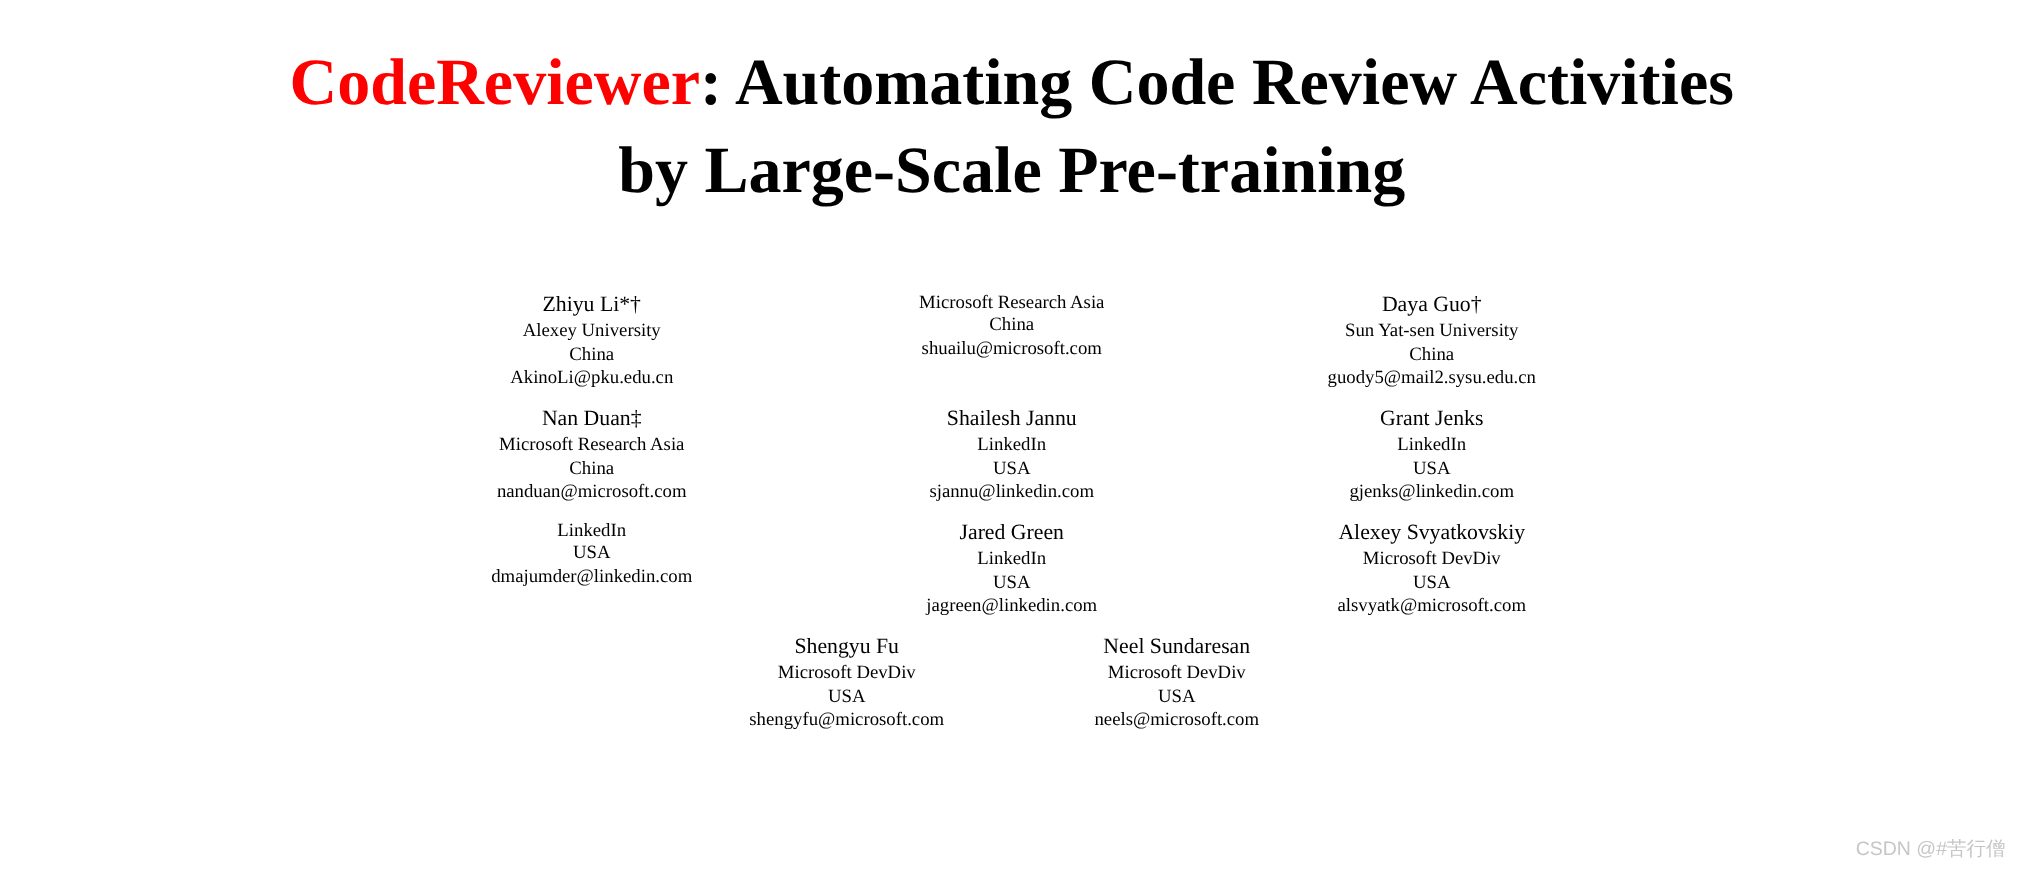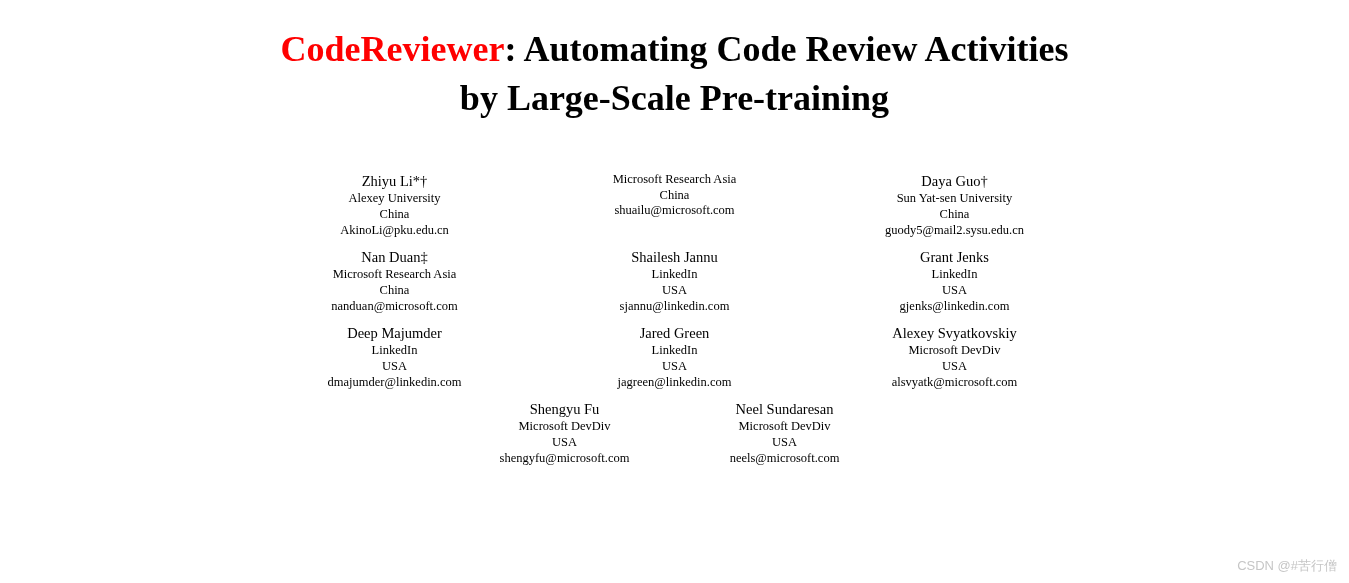--- a/index.html
+++ b/index.html
@@ -13,21 +13,21 @@
       width: 1349px;
       height: 583px;
       padding-top: 25px;
       position: relative;
     }
     .title-block {
       text-align: center;
       margin-bottom: 50px;
     }
     .title-line {
-      font-size: 36px;
+      font-size: 44px;
       font-weight: bold;
       line-height: 1.35;
       color: #000;
     }
     .title-highlight {
       color: #ff0000;
     }
     .venue {
       font-size: 22px;
       font-weight: bold;
@@ -122,21 +122,20 @@
     <div class="author">
       <div class="author-name">Grant Jenks</div>
       <div class="author-affil">LinkedIn</div>
       <div class="author-country">USA</div>
       <div class="author-email">gjenks@linkedin.com</div>
     </div>
   </div>
 
   <div class="author-row author-row-3">
     <div class="author">
-      <div class="author-name">Deep Majumder</div>
       <div class="author-affil">LinkedIn</div>
       <div class="author-country">USA</div>
       <div class="author-email">dmajumder@linkedin.com</div>
     </div>
     <div class="author">
       <div class="author-name">Jared Green</div>
       <div class="author-affil">LinkedIn</div>
       <div class="author-country">USA</div>
       <div class="author-email">jagreen@linkedin.com</div>
     </div>

